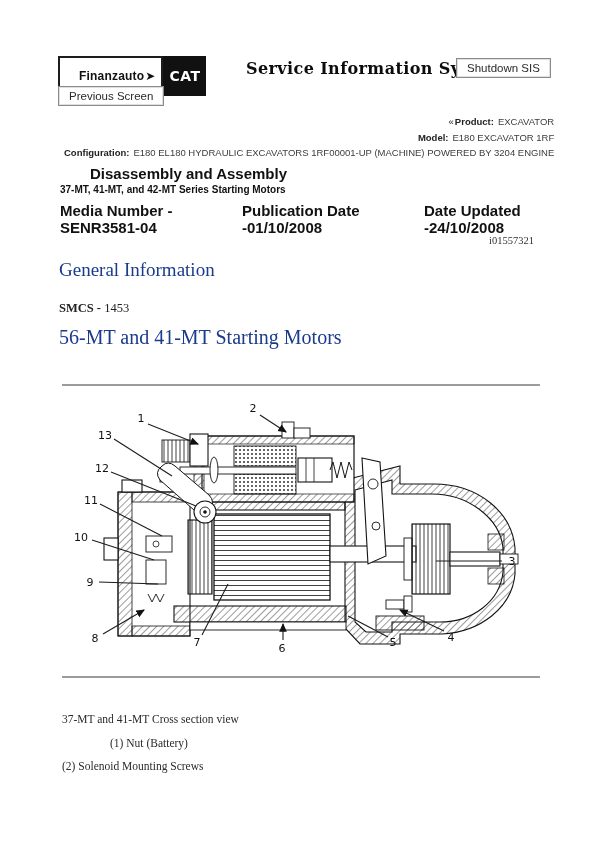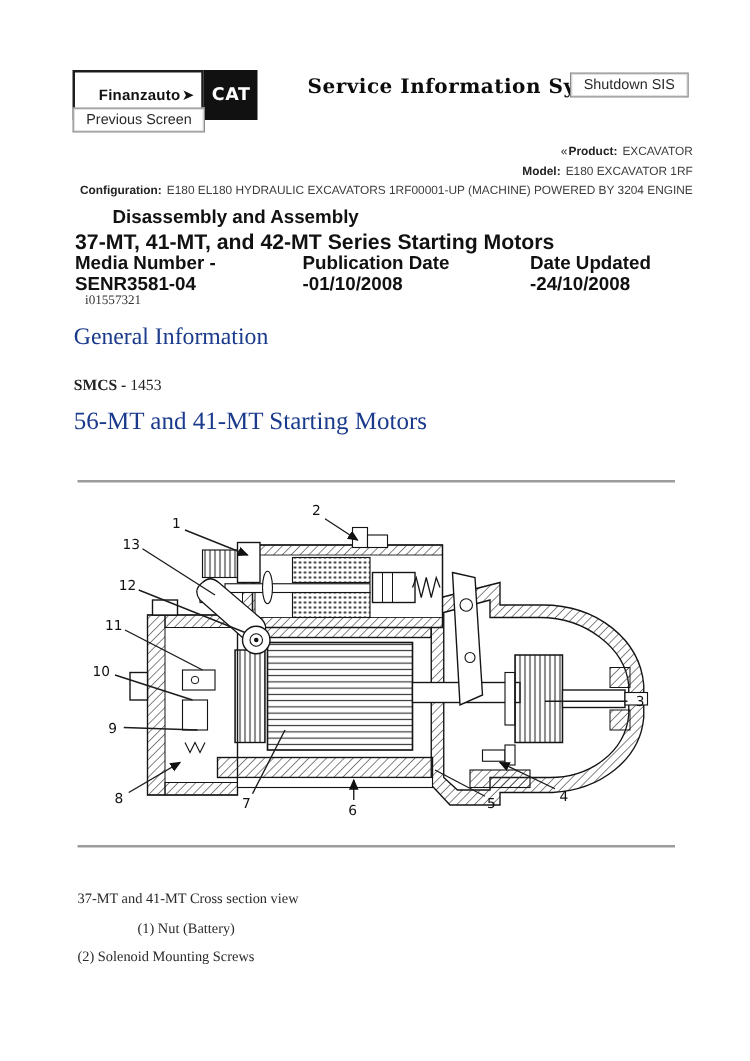--- a/index.html
+++ b/index.html
@@ -23,24 +23,24 @@
   .prev-btn { position:absolute; left:58px; top:86px; }
   .shutdown-btn { position:absolute; left:456px; top:58px; }
   .sis-title { position:absolute; left:246px; top:59px; font-family:"DejaVu Serif", serif;
                font-weight:bold; font-size:16px; letter-spacing:0.4px; color:#0c0c0c; }
   
   .product-block { position:absolute; left:58px; top:114px; font-size:9.5px; line-height:15.5px; color:#3c3c3c;text-align:right; }
   .product-block .lbl { font-weight:bold; color:#222; margin-right:4px; }
   .marker { color:#222; margin-right:1px; }
   
   .doc-title { position:absolute; left:60px; top:165px; font-size:15px; font-weight:bold; color:#111;margin-left:30px; }
-  .doc-subtitle { position:absolute; left:60px; top:184px; font-size:17px; font-weight:bold; color:#111; }
+  .doc-subtitle { position:absolute; left:60px; top:184px; font-size:10px; font-weight:bold; color:#111; }
   .media-row { position:absolute; left:60px; top:202px; width:482px; display:flex; font-size:15px; font-weight:bold; color:#111; }
   .media-row .c1 { width:182px; } .media-row .c2 { width:182px; } .media-row .c3 { flex:1; }
-  .info-id { position:absolute; left:68px; top:235px; width:480px; 
+  .info-id { position:absolute; left:54px; top:235px; width:480px; text-align:right;
              font-size:10.5px; font-family:"Liberation Serif", serif; color:#333; }
   
   .h-blue { font-family:"Liberation Serif", serif; font-weight:normal; color:#1a3a8c; }
   .general-heading { position:absolute; left:59px; top:259px; font-size:19px; }
   .smcs-line { position:absolute; left:59px; top:301px; font-family:"Liberation Serif", serif; font-size:12.5px; color:#222; }
   .smcs-line .b { font-weight:bold; }
   .motors-heading { position:absolute; left:59px; top:326px; font-size:20px; }
   
   .rule { position:absolute; left:62px; width:478px; height:0; border-top:2px solid #9c9c9c; }
   .rule-top { top:384px; } .rule-bottom { top:676px; }

